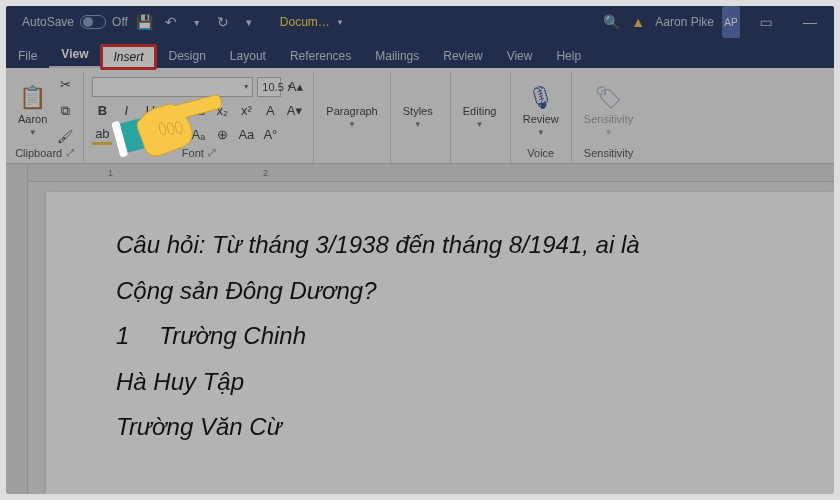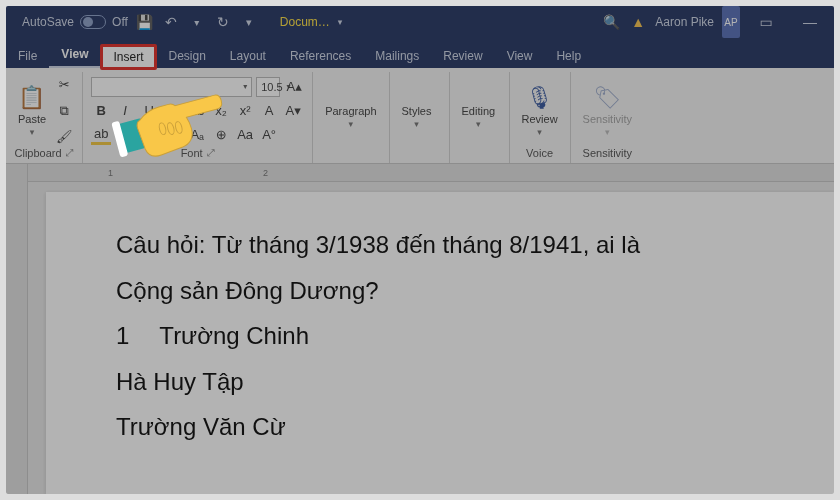--- a/index.html
+++ b/index.html
@@ -66,20 +66,21 @@
     border-bottom:2px solid #cfd6e6;
   }
   .tab.highlight {
     background:#fff;
     color:#222;
     border: 3px solid #e4322b;
     border-radius:2px;
     padding: 3px 10px;
     position:relative;
     top:2px;
+    font-style:italic;
   }
 
   
   .ribbon {
     height: 96px;
     background:#f3f3f3;
     border-bottom:1px solid #c8c8c8;
     display:flex;
     align-items:stretch;
     padding: 4px 0 0 0;
@@ -123,21 +124,21 @@
     font-size:9px; color:#777; display:flex; align-items:center; gap:150px; padding-left:80px;
   }
   .page {
     margin: 10px 0 0 18px;
     background:#fff;
     box-shadow:0 1px 4px rgba(0,0,0,.15);
     padding: 30px 0 30px 70px;
     flex:1;
     font-family: Arial, sans-serif;
   }
-  .page p { font-size:24px; color:#111; line-height:1.9; white-space:nowrap;}
+  .page p { font-size:24px; color:#111; line-height:1.9; white-space:nowrap;font-style:italic;}
   .page p.first { display:flex; gap:14px;}
   .page p.first .num::after { content:" "; }
   .cursor-gap { display:inline-block; width:2px;}
 
   
   .dim {
     position:absolute; inset:0;
     background:rgba(20,20,20,.32);
     pointer-events:none;
   }
@@ -191,21 +192,21 @@
     <div class="tab">View</div>
     <div class="tab">Help</div>
   </div>
 
   <div class="ribbon">
 
     <div class="group">
       <div class="body">
         <div class="vbtn">
           <span class="ic">📋</span>
-          <span>Paste</span>
+          <span>Aaron</span>
           <span class="sm">▾</span>
         </div>
         <div style="display:flex;flex-direction:column;gap:6px">
           <span class="minibtn">✂</span>
           <span class="minibtn">⧉</span>
           <span class="minibtn">🖌</span>
         </div>
       </div>
       <div class="label">
           <span>Clipboard</span>

